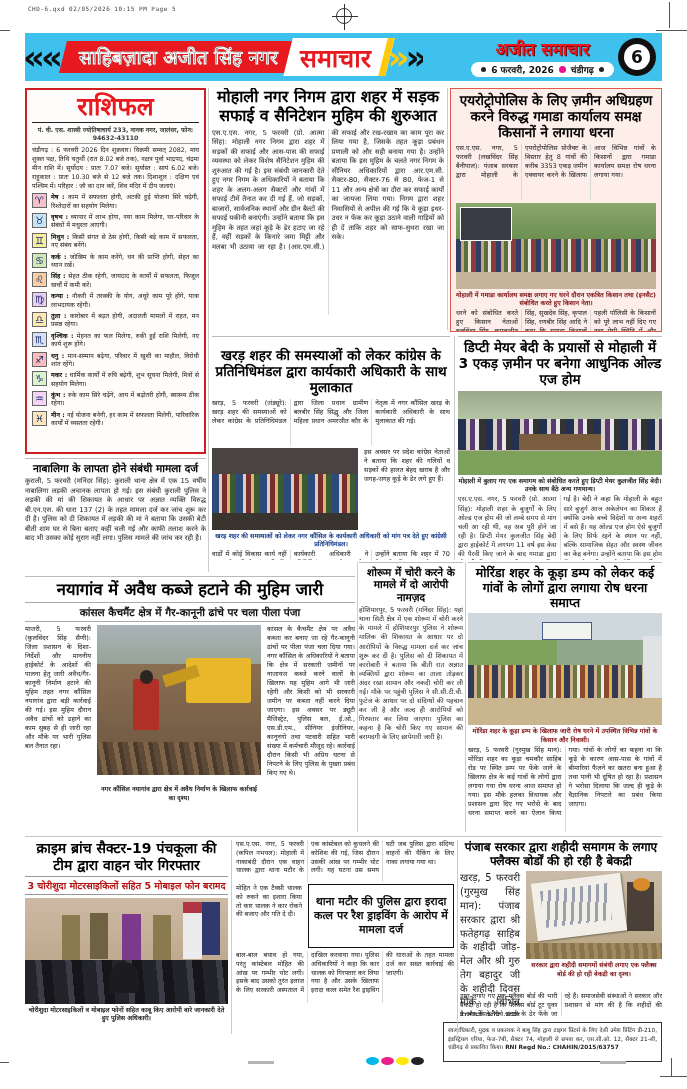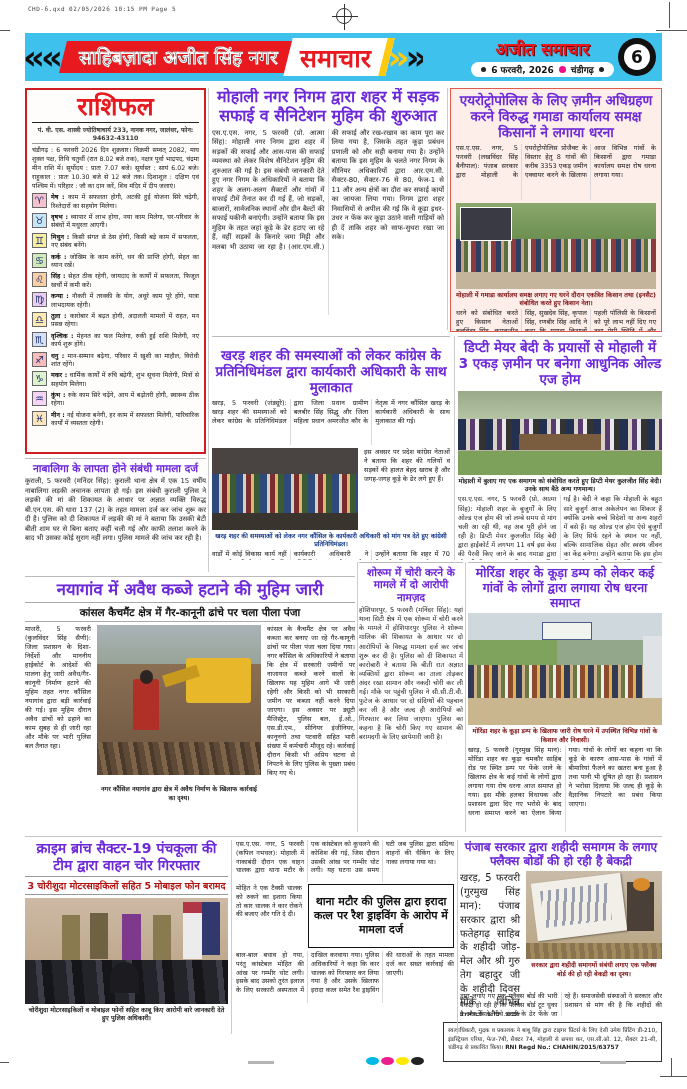--- a/index.html
+++ b/index.html
@@ -26,21 +26,21 @@
   .mh-right{flex:1;display:flex;flex-direction:column;align-items:center;justify-content:center;gap:2px;}
   .mh-paper{font-size:17px;font-weight:bold;color:#e8191f;text-shadow:1px 1px 0 #70060a;white-space:nowrap;}
   .mh-pill{background:#fff;border-radius:9px;padding:1px 10px;display:flex;align-items:center;gap:5px;font-size:9px;font-weight:bold;color:#111;}
   .pill-dot{width:7px;height:7px;border-radius:50%;background:#ef0f8d;display:inline-block;}
   .pill-end{width:5px;height:5px;border-radius:50%;background:#222;display:inline-block;}
   .mh-ball{position:absolute;right:6px;top:5px;width:38px;height:38px;border-radius:50%;background:#101010;display:flex;align-items:center;justify-content:center;}
   .mh-ball .inner{width:26px;height:26px;border-radius:50%;background:#fff;display:flex;align-items:center;justify-content:center;font-size:17px;font-weight:bold;color:#101010;}
 
   
   .article{position:absolute;overflow:hidden;}
-  .hl{font-weight:bold;color:#6d28d9;text-align:center;line-height:1.18;margin:0 0 3px 0;}
+  .hl{font-weight:bold;color:#000000;text-align:center;line-height:1.18;margin:0 0 3px 0;}
   .body{font-size:6.9px;line-height:1.38;text-align:justify;color:#1c1c1c;column-gap:7px;column-rule:1px solid #d9d9d9;}
   .cap{font-size:6.4px;font-weight:bold;line-height:1.3;text-align:center;color:#222;}
   .cap.blue{color:#173d8c;}
   .cap.maroon{color:#7c1013;}
   .subhead-red{color:#b3110f;font-weight:bold;font-size:9.5px;text-align:center;border-top:1px solid #999;border-bottom:1px solid #999;padding:2px 0;margin:2px 0 3px 0;}
   .subhead-black{color:#111;font-weight:bold;font-size:10.5px;text-align:center;border-top:1px solid #aaa;border-bottom:1px solid #aaa;padding:2px 0;margin:1px 0 3px 0;}
   .row{display:flex;gap:6px;}
   .hr{position:absolute;background:#c4c4c4;height:1px;}
   .vr{position:absolute;background:#cccccc;width:1px;}
 

